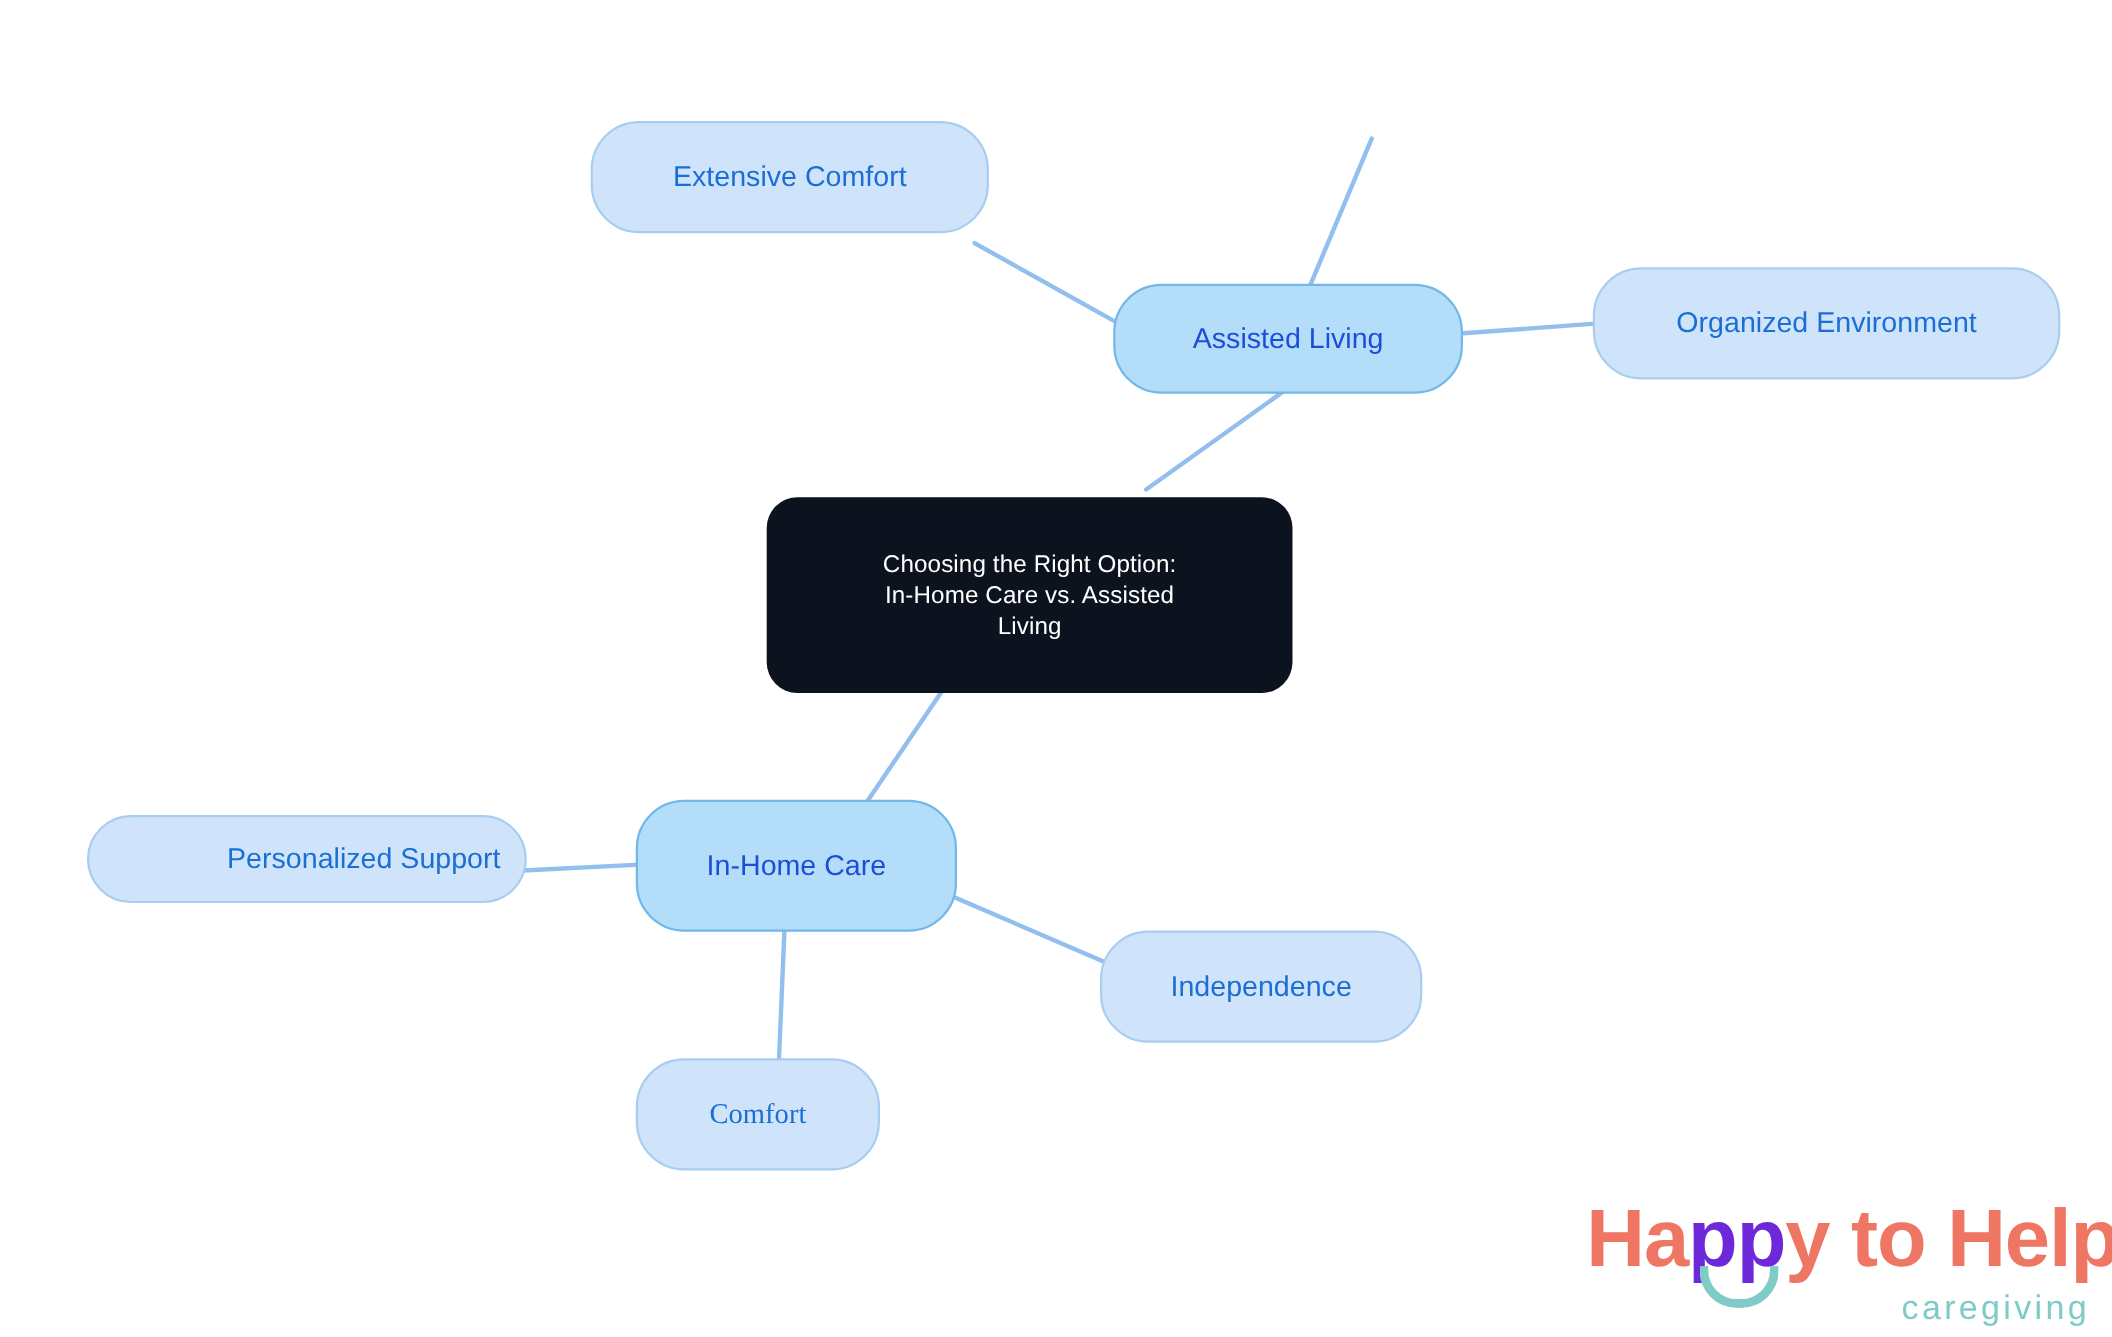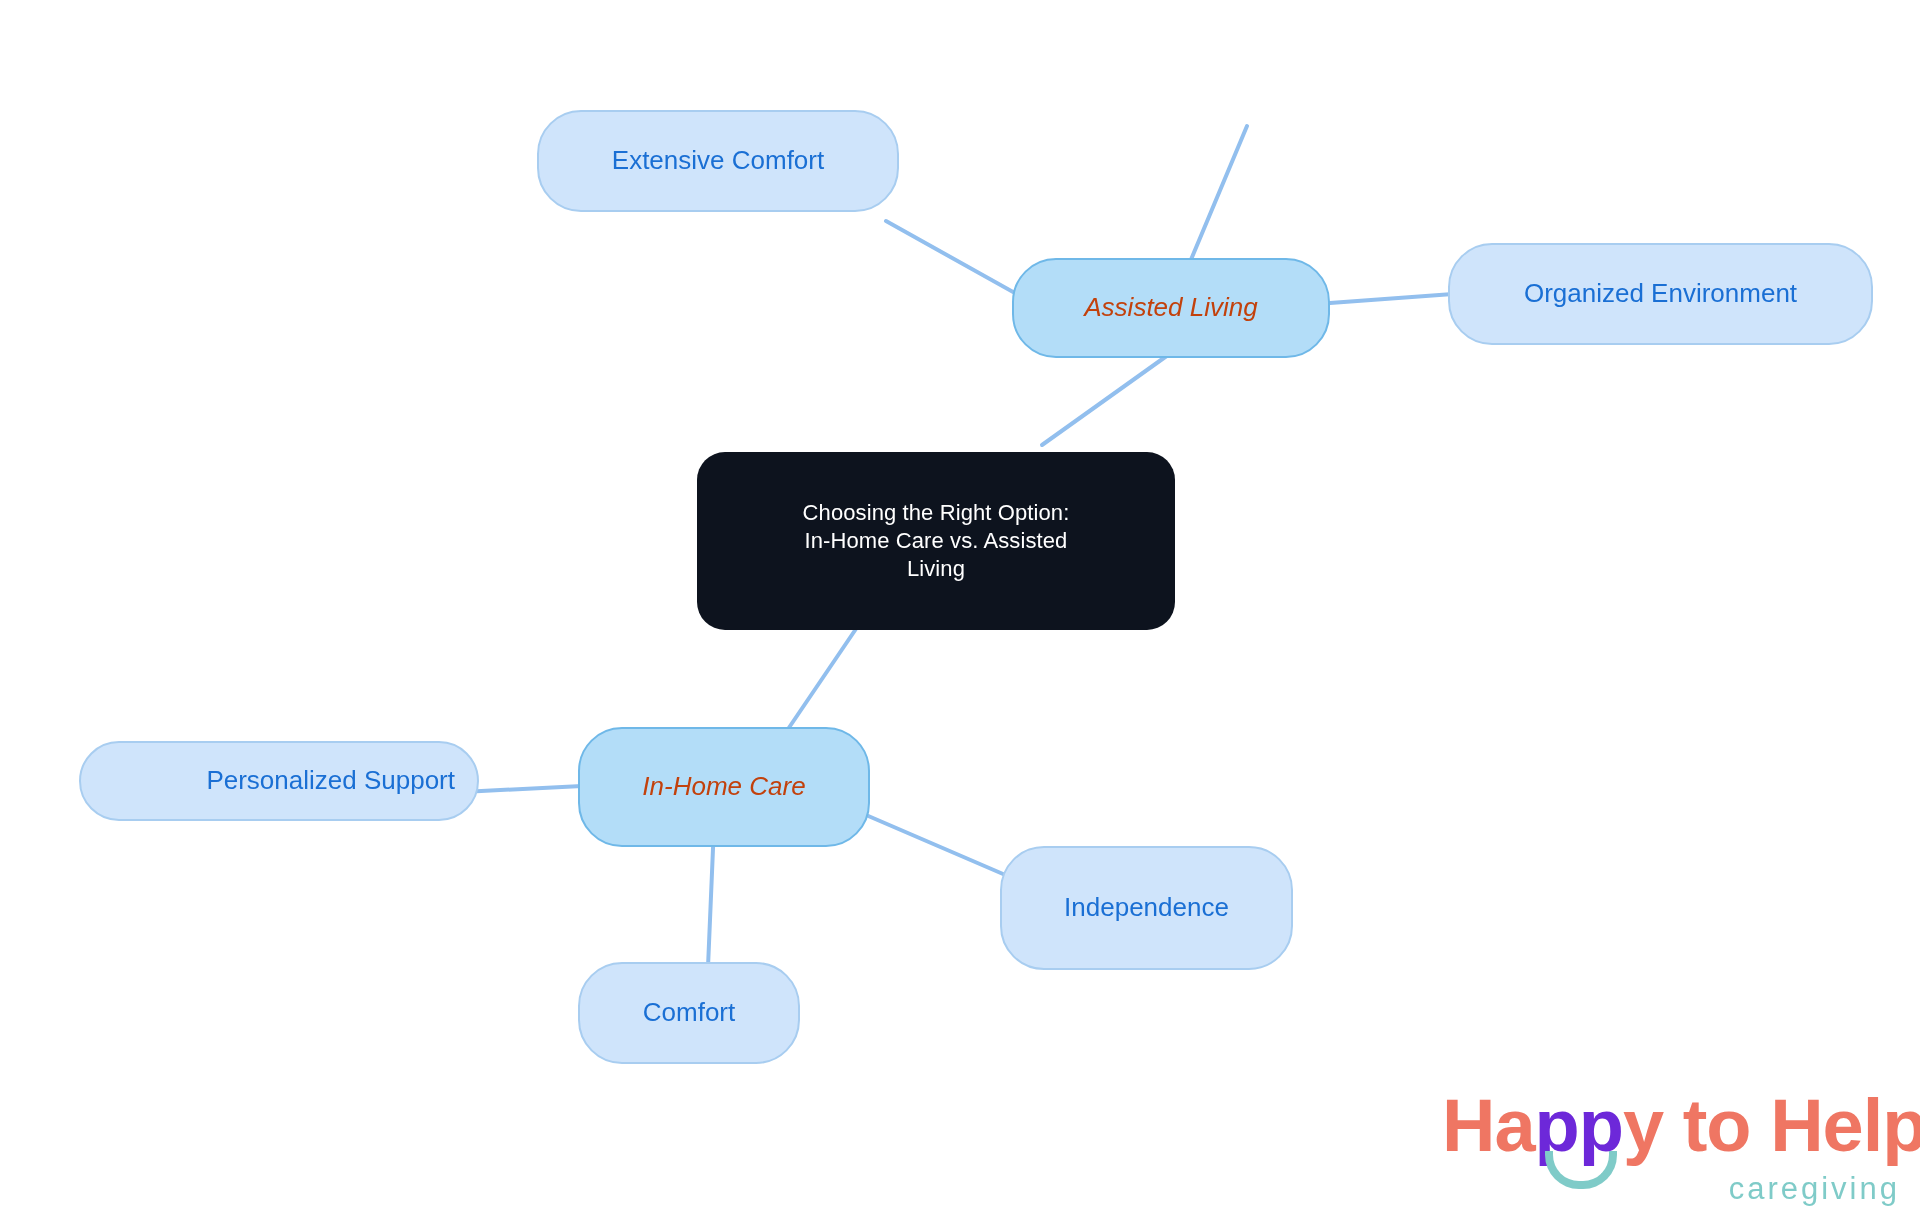--- a/index.html
+++ b/index.html
@@ -39,25 +39,24 @@
     background: #0d131e;
     color: #ffffff;
     border-radius: 28px;
     font-size: 22px;
     padding: 10px 18px;
     letter-spacing: 0.1px;
   }
   .node-branch {
     background: #b3ddf8;
     border: 2px solid #6fb8e8;
-    color: #c2410c;
+    color: #1d4ed8;
     border-radius: 44px;
     font-size: 26px;
     padding: 6px 20px;
-    font-style: italic;
   }
   .node-leaf {
     background: #cfe4fb;
     border: 2px solid #a8cdf0;
     color: #1a6fd4;
     border-radius: 44px;
     font-size: 26px;
     padding: 6px 22px;
   }
   .root-text {
@@ -148,25 +147,25 @@
   </div>
 
   <div class="node node-branch" style="left:578px; top:727px; width:292px; height:120px;">
     <span>In-Home Care</span>
   </div>
 
   <div class="node node-leaf" style="left:79px; top:741px; width:400px; height:80px;justify-content:flex-end;">
     <span>Personalized Support</span>
   </div>
 
-  <div class="node node-leaf" style="left:1000px; top:846px; width:293px; height:124px;">
+  <div class="node node-leaf" style="left:1000px; top:846px; width:293px; height:102px;">
     <span>Independence</span>
   </div>
 
-  <div class="node node-leaf" style="left:578px; top:962px; width:222px; height:102px;">
+  <div class="node node-leaf" style="left:578px; top:962px; width:222px; height:102px;font-family:Liberation Serif, serif;">
     <span>Comfort</span>
   </div>
 
   <div id="logo">
     <div class="logo-wordmark"><span class="lg-coral">Ha</span><span class="lg-teal">pp</span><span class="lg-coral">y to Help</span></div>
     <div class="logo-smile"></div>
     <div class="logo-sub">caregiving</div>
   </div>
 
 </div>

